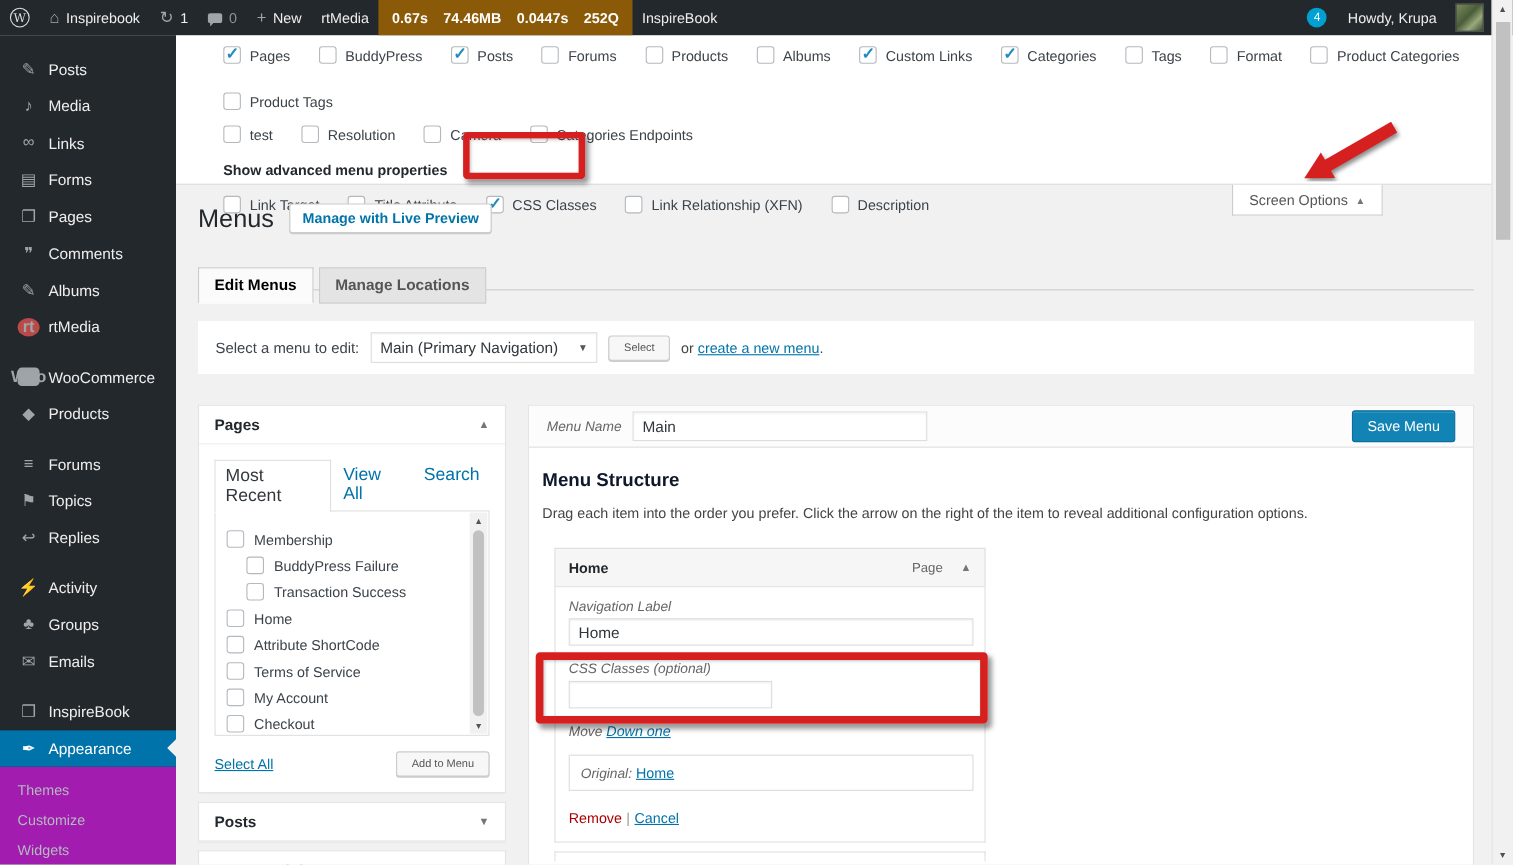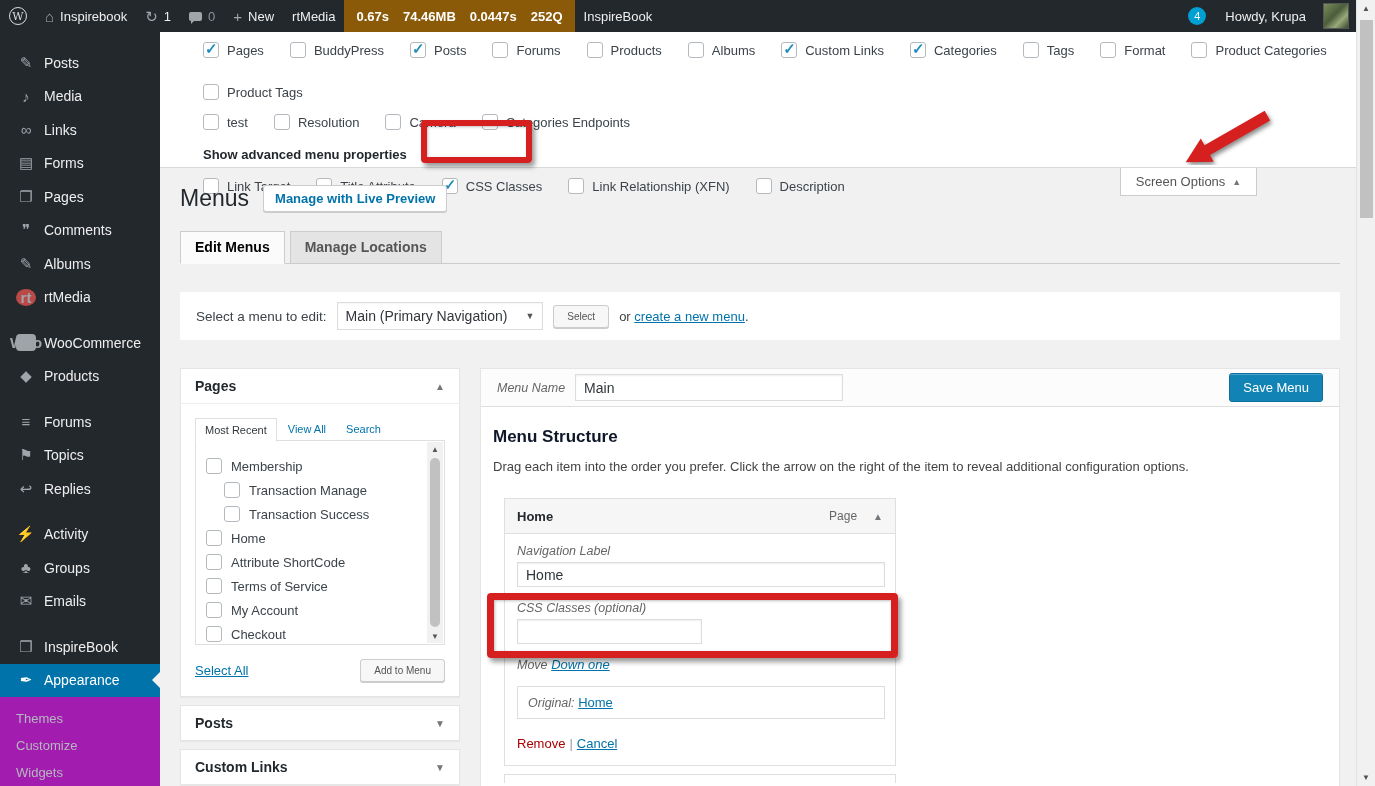--- a/index.html
+++ b/index.html
@@ -43,21 +43,21 @@
   .cb[data-checked="true"]::after { content:"\2713"; position:absolute; left:1px; top:-3px; color:#1e8cbe; font-size:15px; font-weight:bold; }
   #so-tab { position:absolute; left:1120px; top:168px; width:137px; height:28px; background:#fff; border:1px solid #ccc; border-top:none; display:flex; align-items:center; justify-content:center; gap:7px; color:#555; cursor:pointer; z-index:5; }
   #so-tab .tri { font-size:9px; color:#72777c; }
 
   
   #main { position:absolute; left:160px; top:168px; width:1196px; height:618px; padding:16px 16px 0 20px; }
   #title-row { display:flex; align-items:center; gap:14px; }
   #page-title { font-size:23px; font-weight:400; color:#23282d; line-height:29px; }
   #live-preview-btn { background:#fff; border:1px solid #ccc; border-radius:3px; color:#0073aa; font-weight:bold; font-size:13px; padding:5px 11px; cursor:pointer; box-shadow:0 1px 0 #ccc; }
   #tabs-row { margin-top:17px; border-bottom:1px solid #ccc; padding-left:0; display:flex; }
-  .nav-tab { border:1px solid #ccc; border-bottom:none; padding:7px 14px 8px; font-weight:bold; font-size:14px; background:#e4e4e4; color:#555; margin-right:5px; cursor:pointer; position:relative; top:1px; border-bottom:1px solid #ccc; }
+  .nav-tab { border:1px solid #ccc; border-bottom:none; padding:7px 14px 8px; font-weight:bold; font-size:14px; background:#e4e4e4; color:#555; margin-right:5px; cursor:pointer; position:relative; top:13px; border-bottom:1px solid #ccc; }
   .nav-tab.active { background:#fbfbfb; color:#000; border-bottom:1px solid #fbfbfb; }
   #select-row { margin-top:28px; background:#fff; height:48px; display:flex; align-items:center; padding:0 16px; gap:10px; }
   #select-row .lbl { color:#3c434a; font-size:13.5px; }
   .select-box { border:1px solid #ddd; background:#fff; border-radius:0; height:28px; display:flex; align-items:center; gap:18px; padding:0 8px; font-size:14px; color:#32373c; cursor:pointer; box-shadow:inset 0 1px 2px rgba(0,0,0,.04); }
   .select-box .tri { font-size:9px; color:#555; }
   .btn { background:#f7f7f7; border:1px solid #ccc; border-radius:3px; padding:5px 13px; font-size:10px; color:#555; cursor:pointer; box-shadow:0 1px 0 #ccc; }
   a, .link { color:#0073aa; text-decoration:none; cursor:pointer; }
   .u { text-decoration:underline; }
 
   #columns { display:flex; gap:20px; margin-top:28px; align-items:flex-start; }
@@ -65,21 +65,21 @@
   #right-col { width:860px; flex:none; }
 
   
   .panel { background:#fff; border:1px solid #e5e5e5; box-shadow:0 1px 1px rgba(0,0,0,.04); }
   .panel-head { display:flex; align-items:center; justify-content:space-between; padding:9px 14px; cursor:pointer; }
   .panel-head .pt { font-weight:bold; color:#23282d; font-size:14px; }
   .panel-head .tri { font-size:10px; color:#72777c; }
   .panel + .panel { margin-top:8px; }
   #pages-body { padding:0 14px 14px; border-top:1px solid #eee; }
   #pages-tabs { display:flex; gap:2px; margin-top:14px; position:relative; z-index:2; }
-  .ptab { padding:5px 9px; font-size:11px; color:#0073aa; cursor:pointer; }
+  .ptab { padding:5px 9px; font-size:16px; color:#0073aa; cursor:pointer; }
   .ptab.active { border:1px solid #dfdfdf; border-bottom:1px solid #fff; background:#fff; color:#32373c; margin-bottom:-1px; }
   #pages-list { border:1px solid #dfdfdf; height:205px; padding:9px 24px 9px 10px; position:relative; overflow:hidden; margin-top:-1px; }
   .pl-item { display:flex; align-items:flex-end; gap:9px; height:24px; color:#3c434a; cursor:pointer; }
   .pl-item[data-indent="1"] { margin-left:18px; }
   #pages-foot { display:flex; align-items:center; justify-content:space-between; margin-top:14px; }
 
   
   .in-sb { position:absolute; top:1px; right:1px; bottom:1px; width:16px; background:#f1f1f1; display:flex; flex-direction:column; align-items:center; }
   .in-sb .arr { height:14px; font-size:8px; color:#555; display:flex; align-items:center; }
   .in-sb .thumb { width:10px; flex:1; margin:2px 0; background:#c1c1c1; border-radius:5px; }
@@ -381,21 +381,21 @@
             <span class="ptab">View All</span>
             <span class="ptab">Search</span>
           </div>
           <div id="pages-list">
             <label class="pl-item" data-indent="0">
                 <span class="cb" data-checked="false"></span>
                 <span>Membership</span>
               </label>
             <label class="pl-item" data-indent="1">
                 <span class="cb" data-checked="false"></span>
-                <span>Transaction Manage</span>
+                <span>BuddyPress Failure</span>
               </label>
             <label class="pl-item" data-indent="1">
                 <span class="cb" data-checked="false"></span>
                 <span>Transaction Success</span>
               </label>
             <label class="pl-item" data-indent="0">
                 <span class="cb" data-checked="false"></span>
                 <span>Home</span>
               </label>
             <label class="pl-item" data-indent="0">

